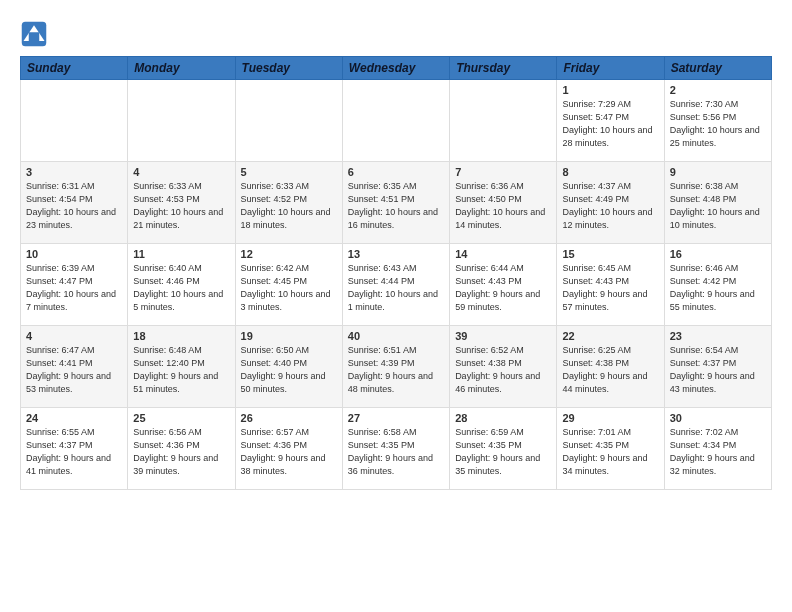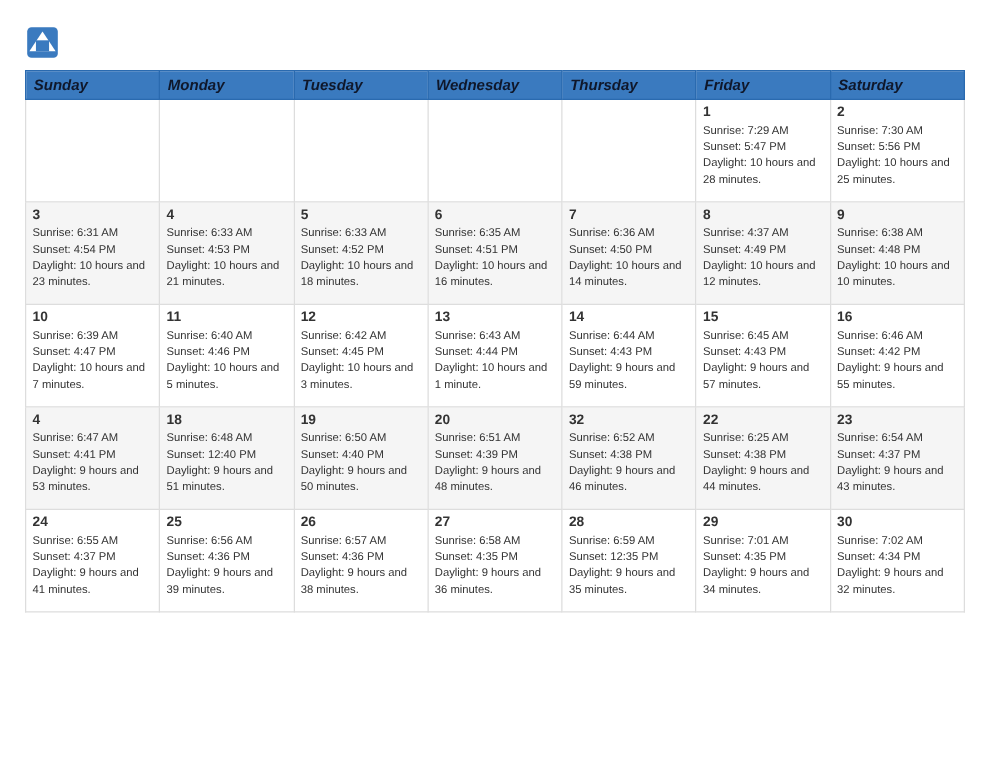--- a/index.html
+++ b/index.html
@@ -258,27 +258,27 @@
 Sunset: 12:40 PM
 Daylight: 9 hours and 51 minutes.</div>
           </td>
           <td>
             <span class="day-num">19</span>
             <div class="day-info">Sunrise: 6:50 AM
 Sunset: 4:40 PM
 Daylight: 9 hours and 50 minutes.</div>
           </td>
           <td>
-            <span class="day-num">20</span>
+            <span class="day-num">40</span>
             <div class="day-info">Sunrise: 6:51 AM
 Sunset: 4:39 PM
 Daylight: 9 hours and 48 minutes.</div>
           </td>
           <td>
-            <span class="day-num">32</span>
+            <span class="day-num">39</span>
             <div class="day-info">Sunrise: 6:52 AM
 Sunset: 4:38 PM
 Daylight: 9 hours and 46 minutes.</div>
           </td>
           <td>
             <span class="day-num">22</span>
             <div class="day-info">Sunrise: 6:25 AM
 Sunset: 4:38 PM
 Daylight: 9 hours and 44 minutes.</div>
           </td>
@@ -310,21 +310,21 @@
           </td>
           <td>
             <span class="day-num">27</span>
             <div class="day-info">Sunrise: 6:58 AM
 Sunset: 4:35 PM
 Daylight: 9 hours and 36 minutes.</div>
           </td>
           <td>
             <span class="day-num">28</span>
             <div class="day-info">Sunrise: 6:59 AM
-Sunset: 12:35 PM
+Sunset: 4:35 PM
 Daylight: 9 hours and 35 minutes.</div>
           </td>
           <td>
             <span class="day-num">29</span>
             <div class="day-info">Sunrise: 7:01 AM
 Sunset: 4:35 PM
 Daylight: 9 hours and 34 minutes.</div>
           </td>
           <td>
             <span class="day-num">30</span>

